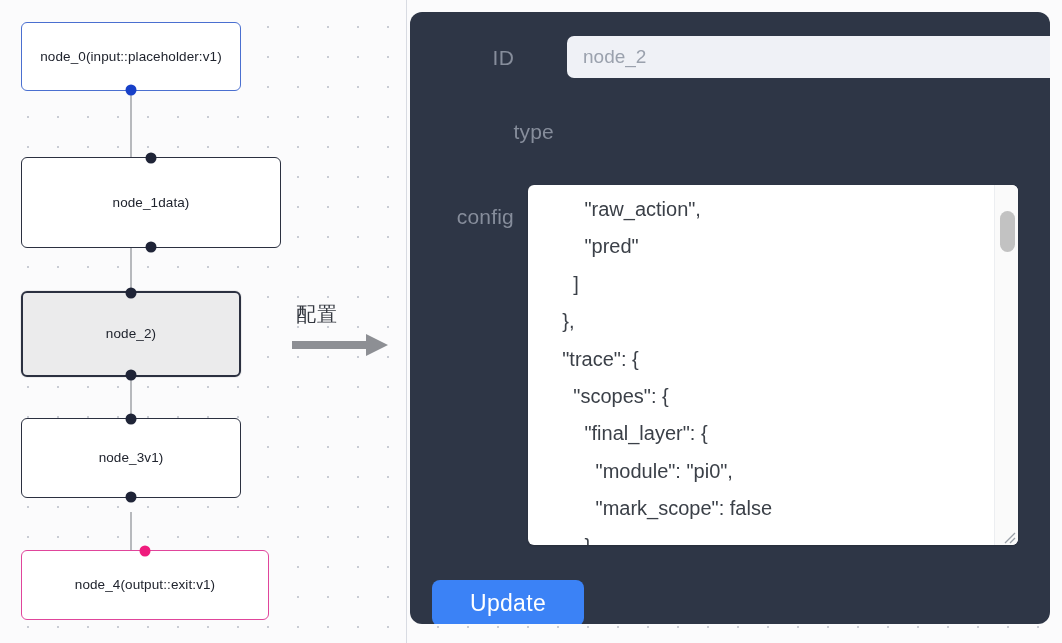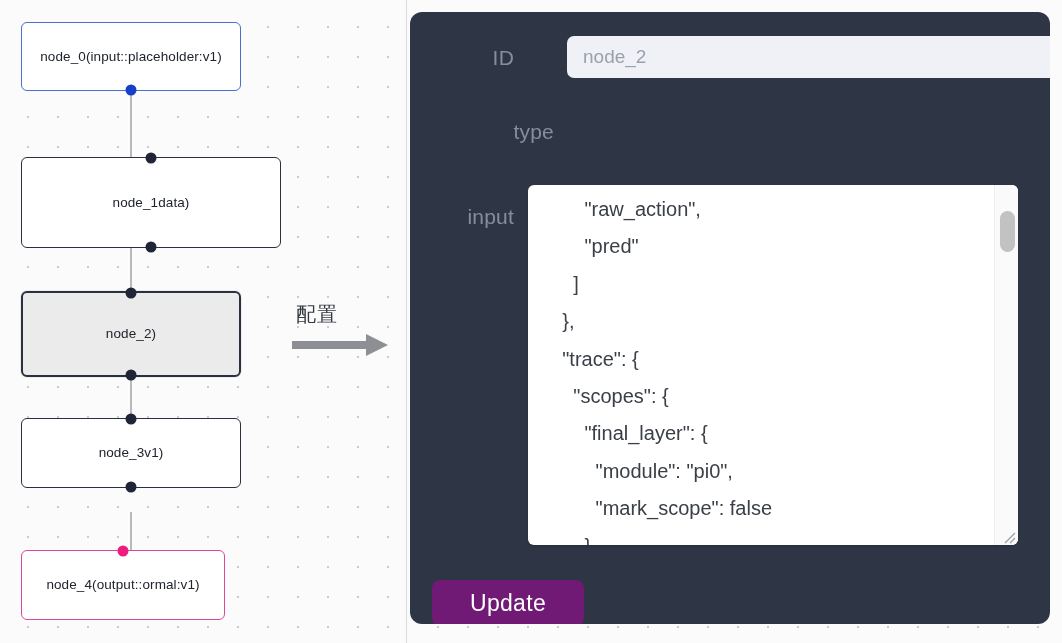--- a/index.html
+++ b/index.html
@@ -221,21 +221,21 @@
     width: 16px; height: 16px;
   }
 
   
   #update-button {
     position: absolute;
     left: 22px;
     top: 568px;
     width: 152px;
     height: 46px;
-    background: #701a75;
+    background: #3b82f6;
     border: none;
     border-radius: 8px;
     color: #ffffff;
     font-size: 23px;
     font-family: "Liberation Sans", sans-serif;
     letter-spacing: .3px;
     cursor: pointer;
     text-align: center;
     line-height: 46px;
     padding: 0;
@@ -280,51 +280,51 @@
   <span class="handle bottom"></span>
 </div>
 
 <div class="node selected" style="left:21px; top:291px; width:220px; height:86px;">
   <span class="nl">node_2</span>
   <span class="nl">)</span>
   <span class="handle top"></span>
   <span class="handle bottom"></span>
 </div>
 
-<div class="node" style="left:21px; top:418px; width:220px; height:70px;">
+<div class="node" style="left:21px; top:418px; width:220px; height:80px;">
   <span class="nl">node_3</span>
   <span class="nl">v1)</span>
   <span class="handle top"></span>
   <span class="handle bottom"></span>
 </div>
 
-<div class="node accent-pink" style="left:21px; top:550px; width:204px; height:70px;">
+<div class="node accent-pink" style="left:21px; top:550px; width:248px; height:70px;">
   <span class="nl">node_4</span>
-  <span class="nl">(output::ormal:v1)</span>
+  <span class="nl">(output::exit:v1)</span>
   <span class="handle top pink"></span>
 </div>
 
 <div id="flow-label">配置</div>
 <svg id="flow-arrow" viewBox="0 0 96 22">
   <path d="M0 7 L74 7 L74 0 L96 11 L74 22 L74 15 L0 15 Z" fill="#8d8f94"></path>
 </svg>
 
 <div id="config-panel">
 
   <div class="field-row" id="row-id">
     <div class="field-label">ID</div>
     <input class="text-input" type="text" placeholder="node_2" style="">
   </div>
 
   <div class="field-row" id="row-type">
     <div class="field-label">type</div>
   </div>
 
   <div class="field-row" id="row-config">
-    <div class="field-label">input</div>
+    <div class="field-label">config</div>
     <div id="config-box">
       <pre id="config-text">        "raw_action",
         "pred"
       ]
     },
     "trace": {
       "scopes": {
         "final_layer": {
           "module": "pi0",
           "mark_scope": false

